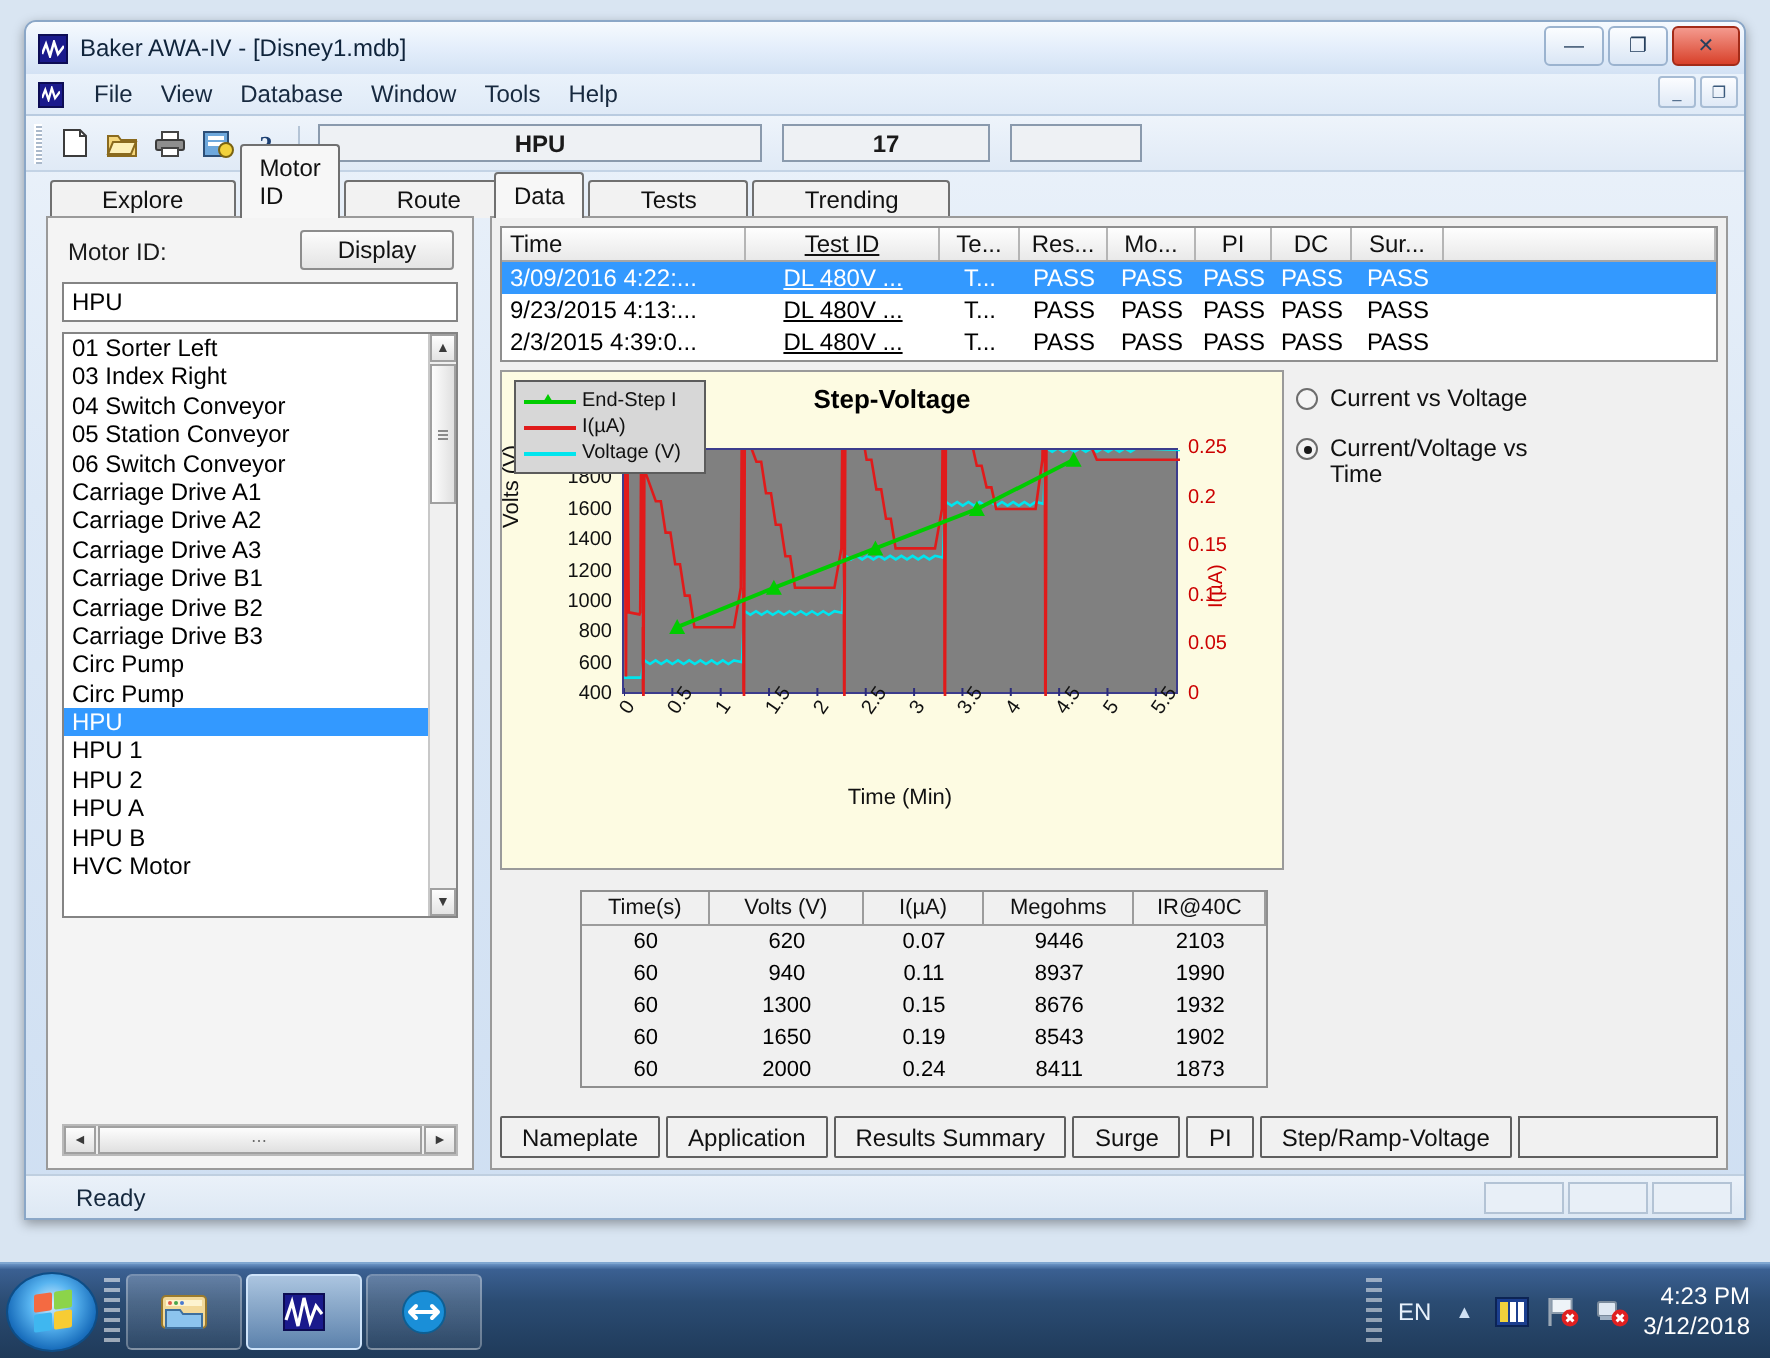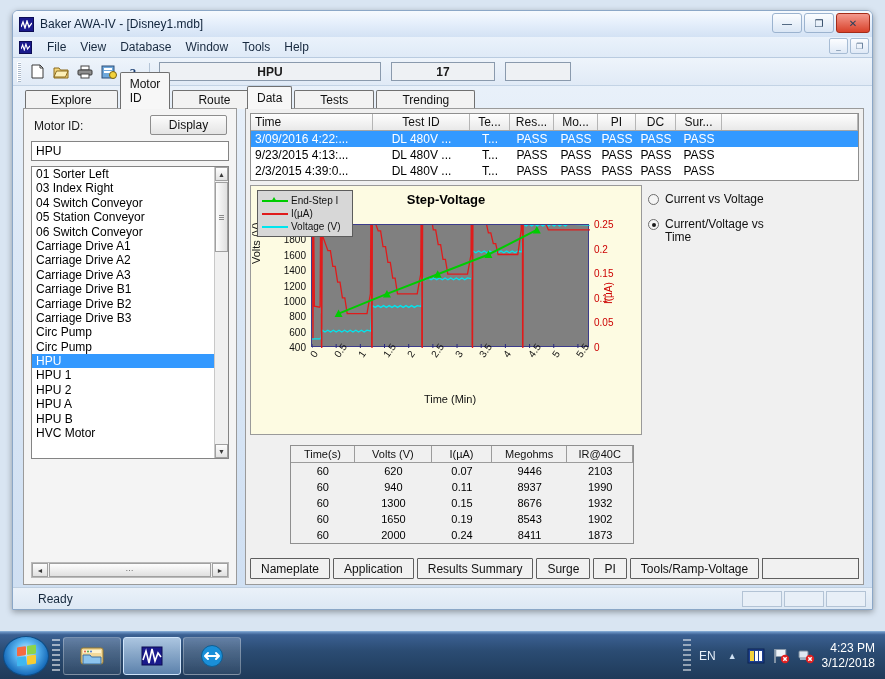--- a/index.html
+++ b/index.html
@@ -179,21 +179,21 @@
     display:flex;align-items:center;justify-content:center; height:100%;
   }
   .grid-row { display:flex; height:16px; }
   .grid-row div {
     font-size:12px; color:#000; display:flex; align-items:center; justify-content:center;
     height:100%;
   }
   .grid-row.sel { background:#3399ff; }
   .grid-row.sel div { color:#fff; }
   .c-time{width:122px;justify-content:flex-start !important;padding-left:4px;}
-  .c-testid{width:97px;}
+  .c-testid{width:97px;text-decoration:underline;}
   .c-te{width:40px;text-align:center;}
   .c-res{width:44px;}
   .c-mo{width:44px;}
   .c-pi{width:38px;}
   .c-dc{width:40px;}
   .c-sur{width:46px;}
   .c-rest{flex:1;}
 
   
   #chart-panel {
@@ -679,21 +679,21 @@
               </div>
             </div>
         </div>
 
         <div id="bottom-tabs">
           <div class="btab">Nameplate</div>
           <div class="btab">Application</div>
           <div class="btab">Results Summary</div>
           <div class="btab">Surge</div>
           <div class="btab">PI</div>
-          <div class="btab">Tools/Ramp-Voltage</div>
+          <div class="btab">Step/Ramp-Voltage</div>
           <div class="btab-filler"></div>
         </div>
 
       </div>
     </div>
 
     <div id="statusbar">
       <span id="status-text">Ready</span>
       <span class="status-cells">
         <span class="status-cell"></span>

